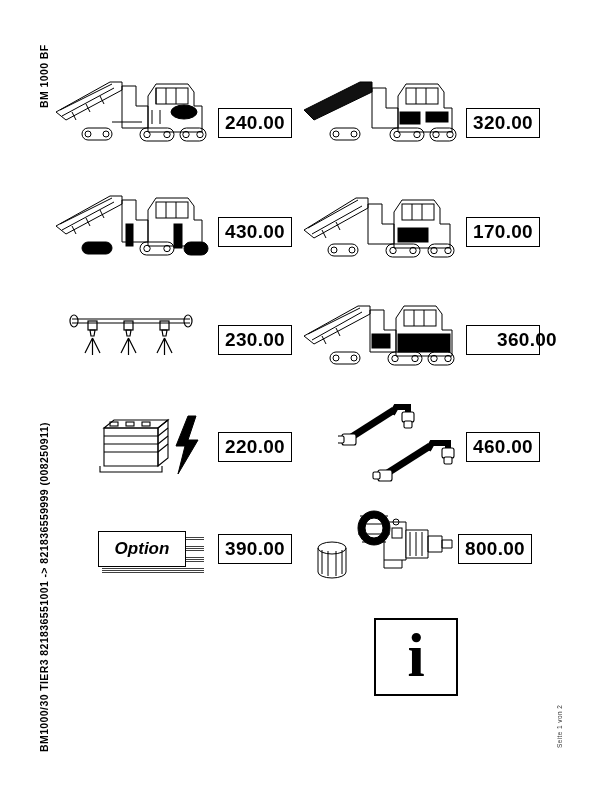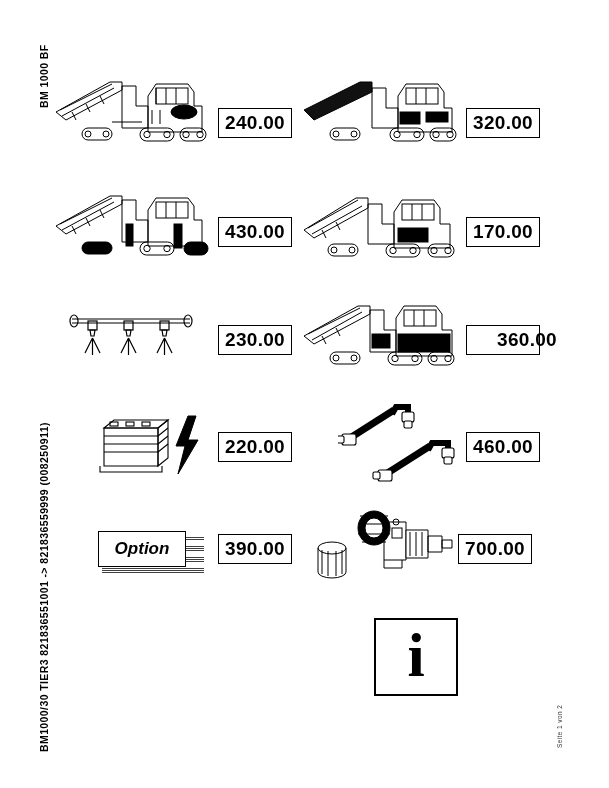--- a/index.html
+++ b/index.html
@@ -359,20 +359,20 @@
           <rect x="82" y="26" width="10" height="10"></rect>
           <path d="M96 28 L118 28 L118 56 L96 56 Z" fill="#fff"></path>
           <path d="M100 30 L100 54 M106 30 L106 54 M112 30 L112 54"></path>
           <path d="M118 34 L132 34 L132 50 L118 50 Z"></path>
           <path d="M132 38 L142 38 L142 46 L132 46 Z"></path>
           <path d="M74 58 L74 66 L92 66 L92 58"></path>
           <circle cx="86" cy="20" r="3"></circle>
         </g>
       </svg>
     </div>
-    <div class="numbox w" style="left:458px; top:534px;">700.00</div>
+    <div class="numbox w" style="left:458px; top:534px;">800.00</div>
   </div>
 
   <div class="infobox" style="left:374px; top:618px;">
     <span class="glyph">i</span>
   </div>
 
 </div>
 
 </body></html>

